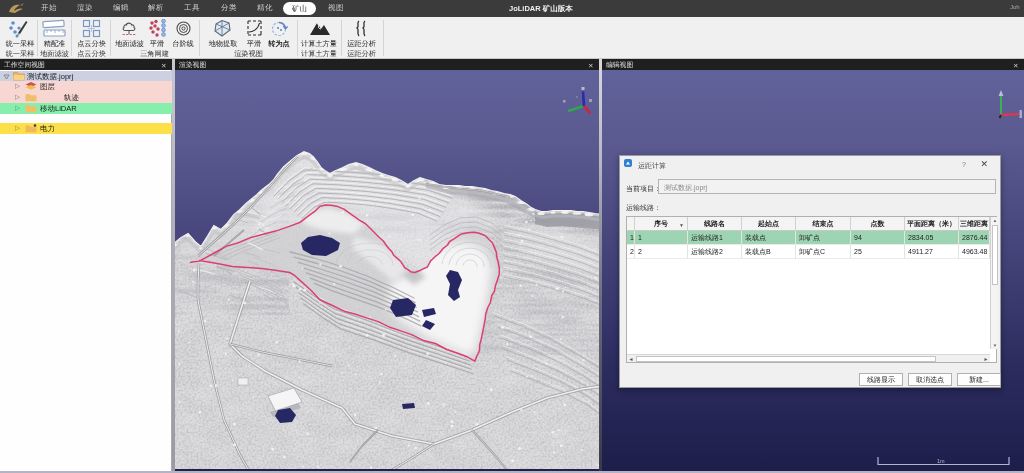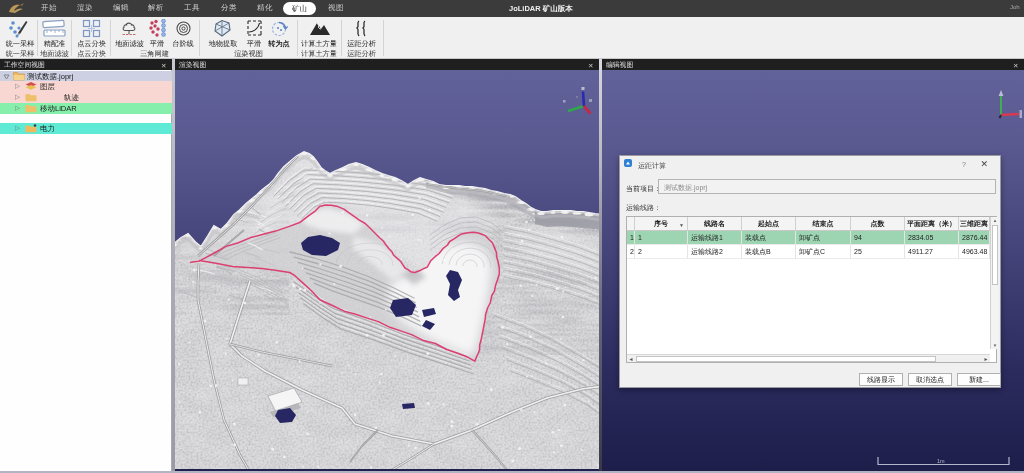--- a/index.html
+++ b/index.html
@@ -210,21 +210,21 @@
     </svg>
     <span class="tx" style="left:40px;">参数文件</span>
   </div>
   <div class="trow" style="top:33px; background:#86efac;">
     <span class="caret" style="left:15px;">▷</span>
     <svg class="abs" style="left:25px; top:1px;" width="12" height="9" viewBox="0 0 12 9">
       <path d="M0.5 1 h4 l1 1.3 h6 v6 h-11 Z" fill="#efc06a"></path>
     </svg>
     <span class="tx" style="left:40px;">移动LiDAR</span>
   </div>
-  <div class="trow" style="top:53px; background:#5eead4;">
+  <div class="trow" style="top:53px; background:#fde047;">
     <span class="caret" style="left:15px;">▷</span>
     <svg class="abs" style="left:25px; top:1px;" width="12" height="9" viewBox="0 0 12 9">
       <path d="M0.5 1.5 h4 l1 1.3 h6 v5.5 h-11 Z" fill="#efb95e"></path>
       <circle cx="10" cy="1.5" r="1.3" fill="#3a3a3a"></circle>
     </svg>
     <span class="tx" style="left:40px;">电力</span>
   </div>
 </div>
 
 <div id="renderview">

